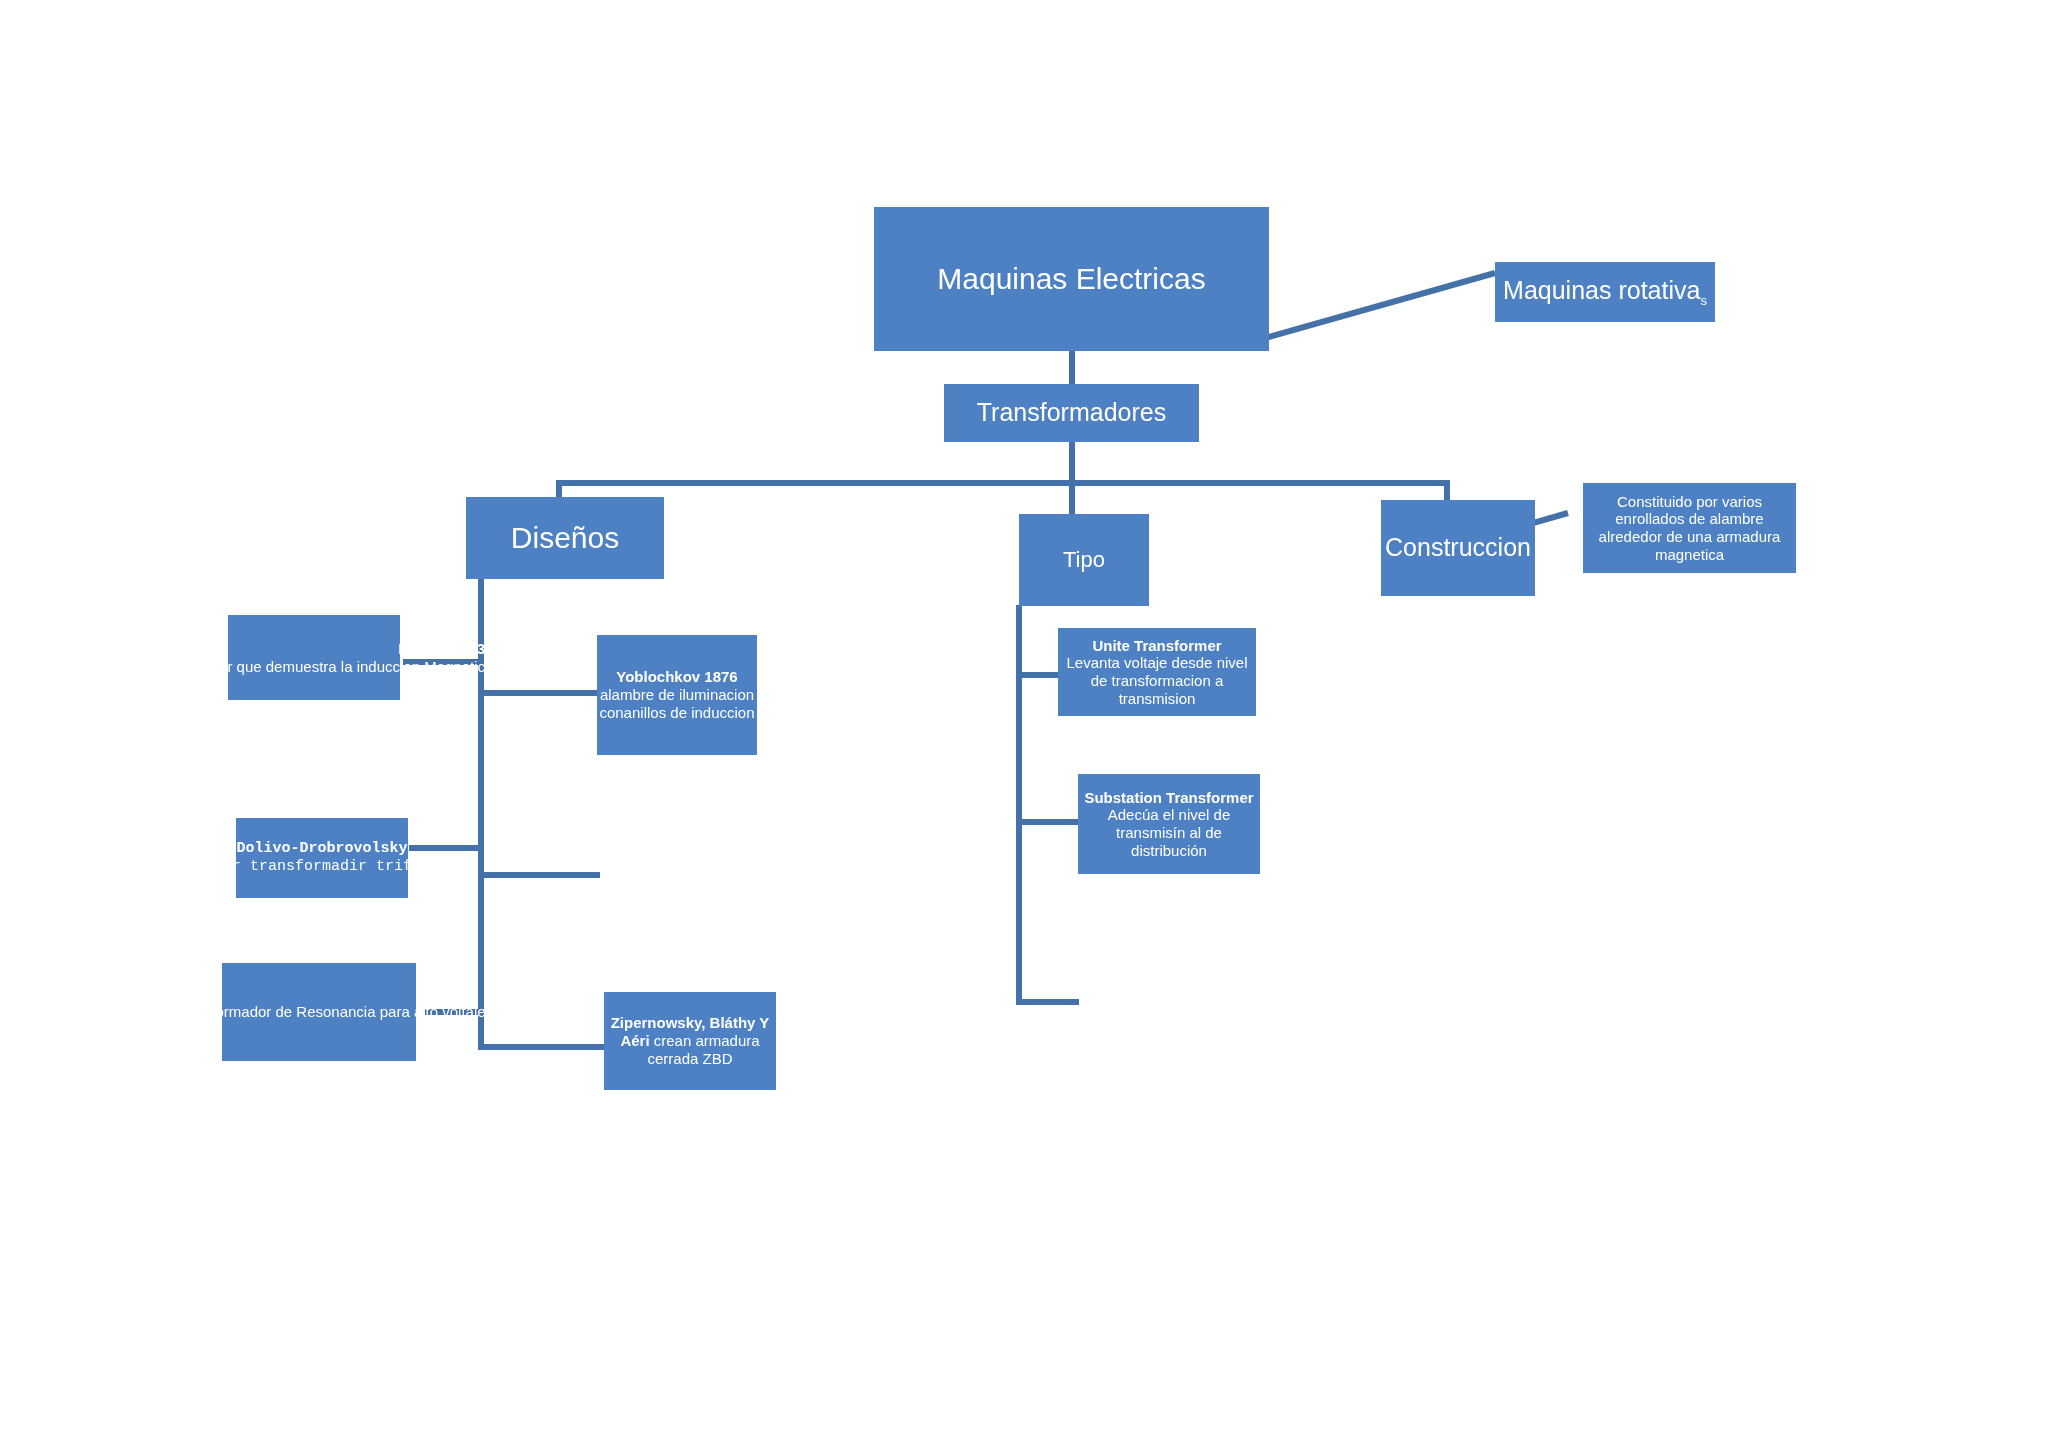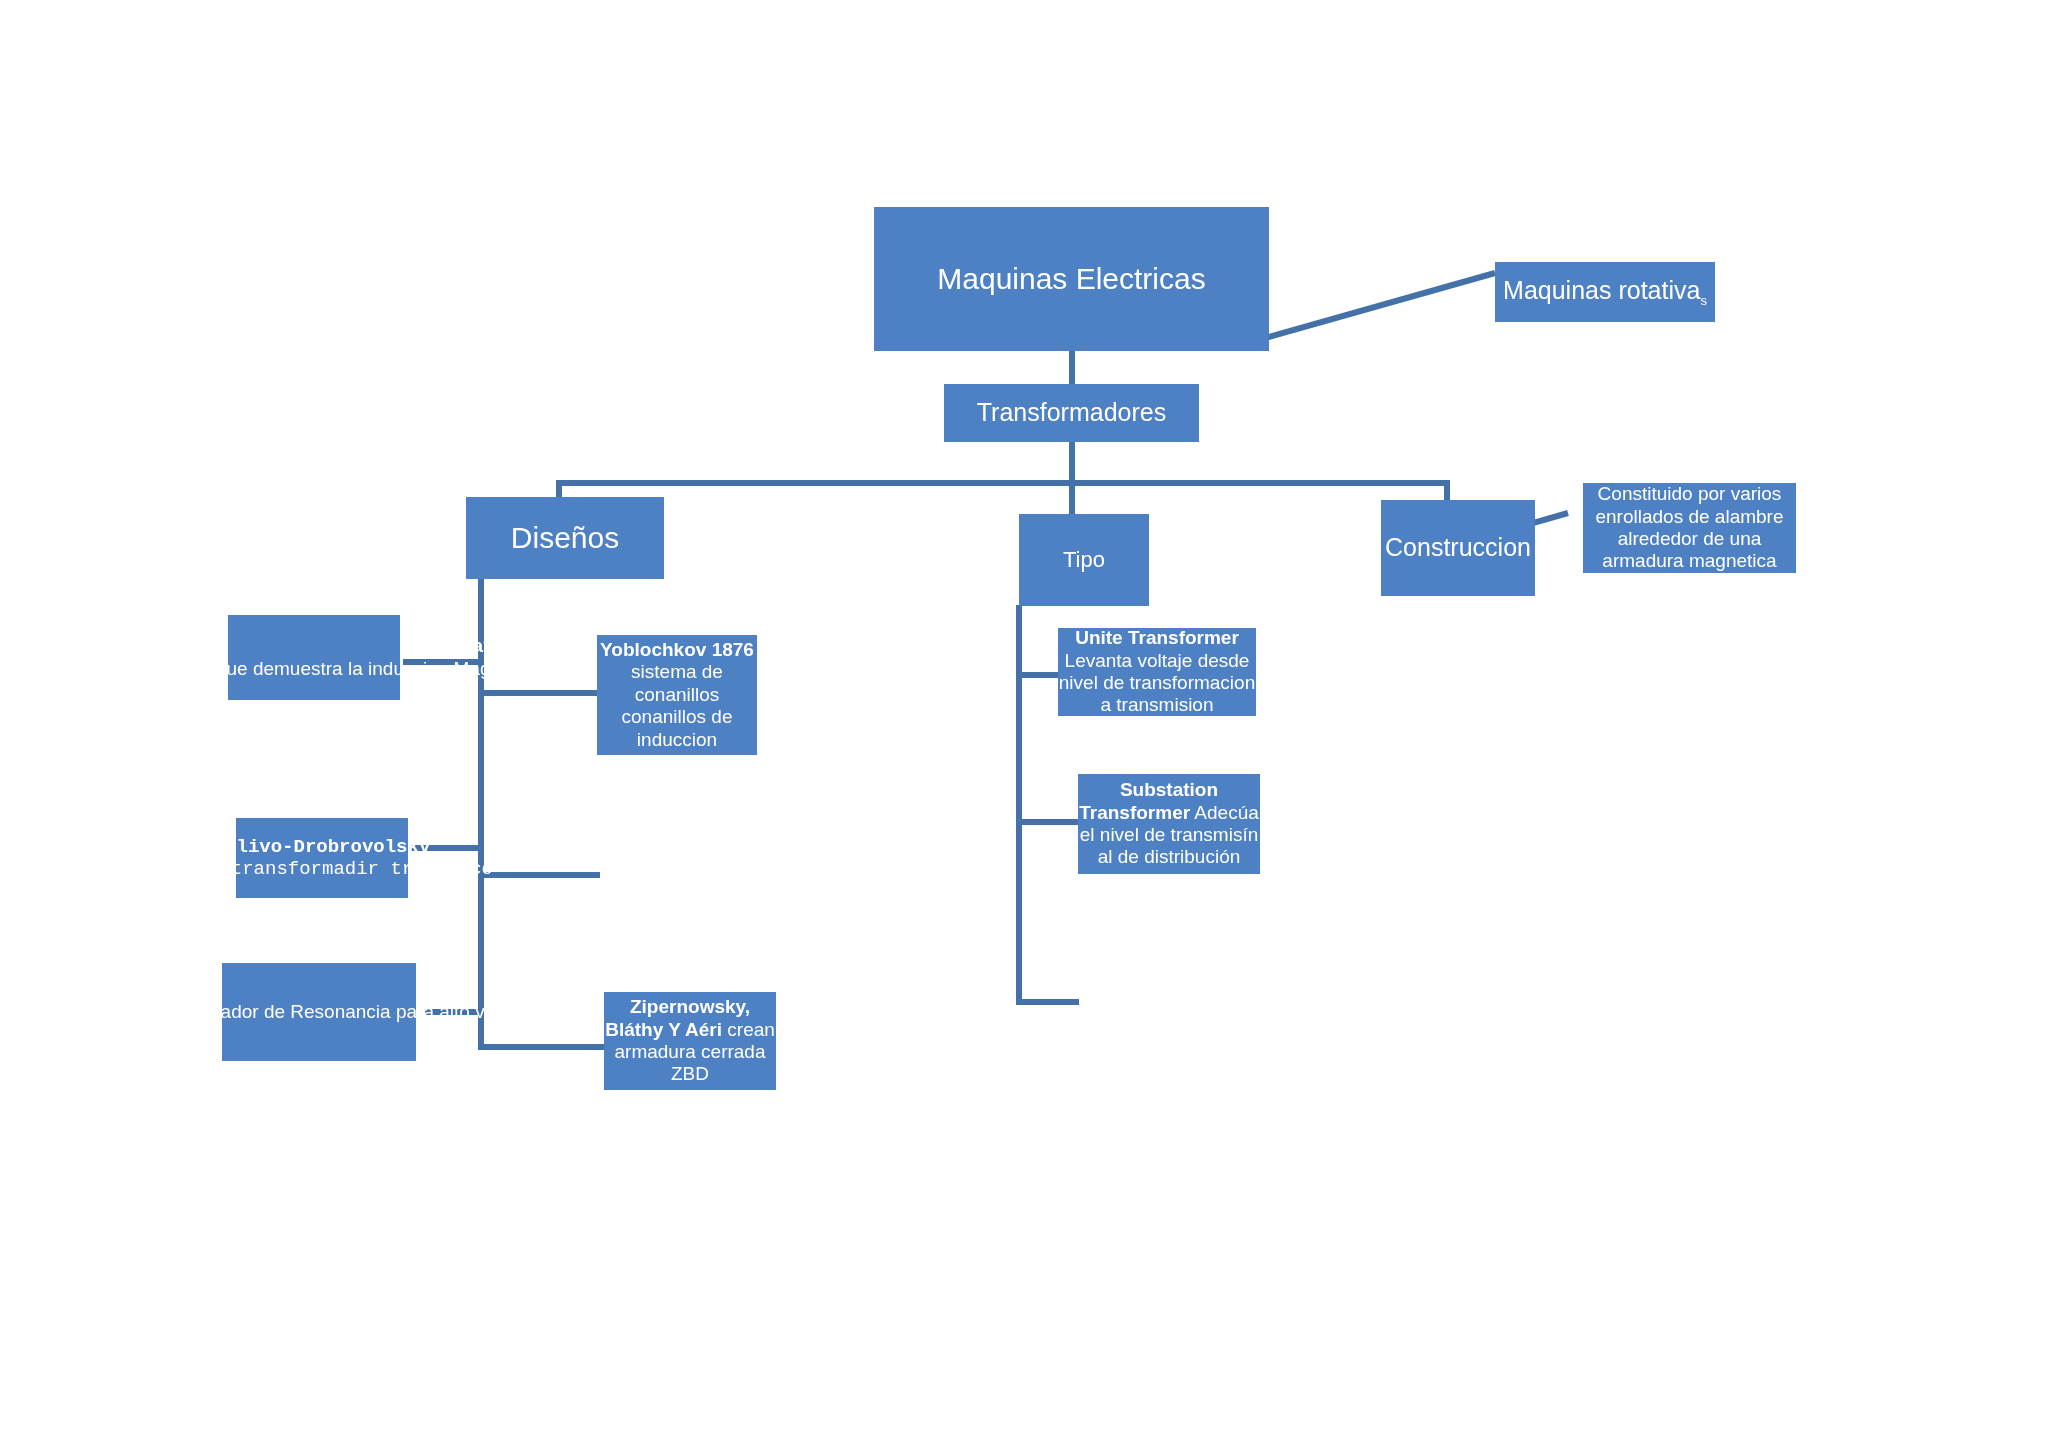--- a/index.html
+++ b/index.html
@@ -31,21 +31,21 @@
     width: 100%;
     white-space: pre-line;
   }
   .node.overflow .txt {
     white-space: nowrap;
     width: auto;
   }
   .lbl-lg   { font-size: 30px; font-weight: 400; }
   .lbl-md   { font-size: 25px; font-weight: 400; }
   .lbl-sm   { font-size: 22px; font-weight: 400; }
-  .leaf     { font-size: 19px; font-weight: 400; }
+  .leaf     { font-size: 15px; font-weight: 400; }
   .leaf b   { font-weight: 700; }
   .leaf.allbold { font-weight: 700; }
   .sub { font-size: 13px; vertical-align: sub; }
 
   .line {
     position: absolute;
     background: #4472A8;
     z-index: 1;
   }
   .diag {
@@ -120,21 +120,21 @@
 
   <div class="node leaf" style="left:1583px; top:483px; width:213px; height:90px;">
     <span class="txt">Constituido por varios enrollados  de alambre alrededor de una armadura magnetica</span>
   </div>
 
   <div class="node leaf overflow" style="left:228px; top:615px; width:172px; height:85px;text-align:right;">
     <span class="txt"><b>Faraday 1831</b><br><span>Transformador que demuestra la induccion Magnetica</span></span>
   </div>
 
   <div class="node leaf" style="left:597px; top:635px; width:160px; height:120px;">
-    <span class="txt"><b>Yoblochkov 1876</b><br><span>sistema de conanillos conanillos de induccion</span></span>
+    <span class="txt"><b>Yoblochkov 1876</b><br><span>alambre de iluminacion conanillos de induccion</span></span>
   </div>
 
   <div class="node leaf overflow" style="left:236px; top:818px; width:172px; height:80px;font-family:Liberation Mono, monospace;">
     <span class="txt"><b>Dolivo-Drobrovolsky</b><br><span>primer transformadir trifásico</span></span>
   </div>
 
 
   <div class="node leaf overflow" style="left:222px; top:963px; width:194px; height:98px;">
     <span class="txt"><b>Nikola Tesla</b><span>  Inventa Transformador de Resonancia para alto voltaje de alta frecuencia</span></span>
   </div>

